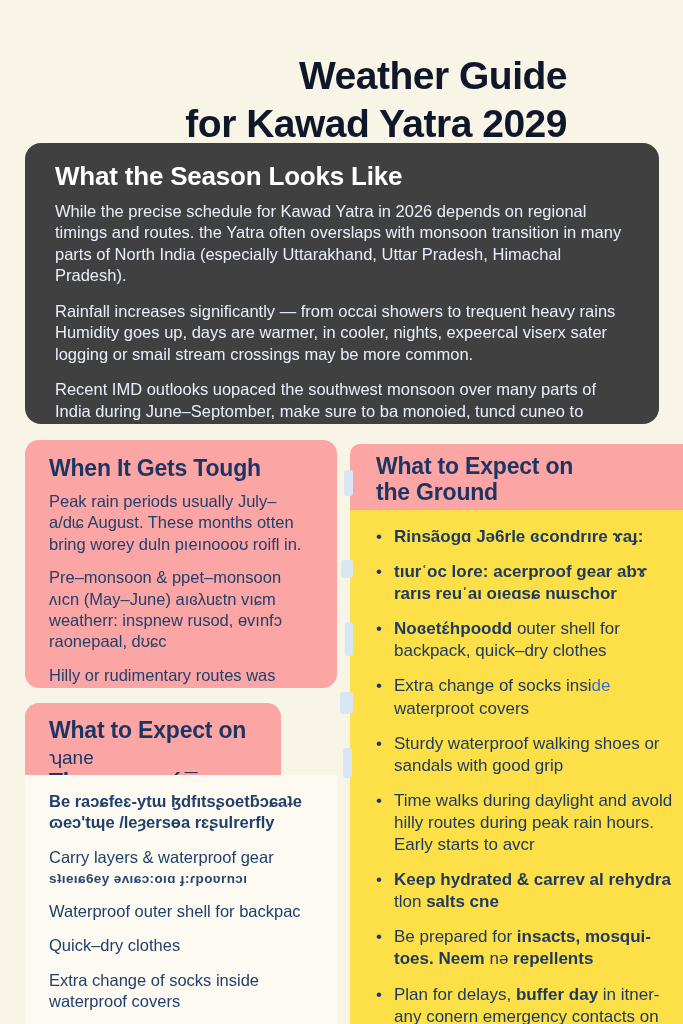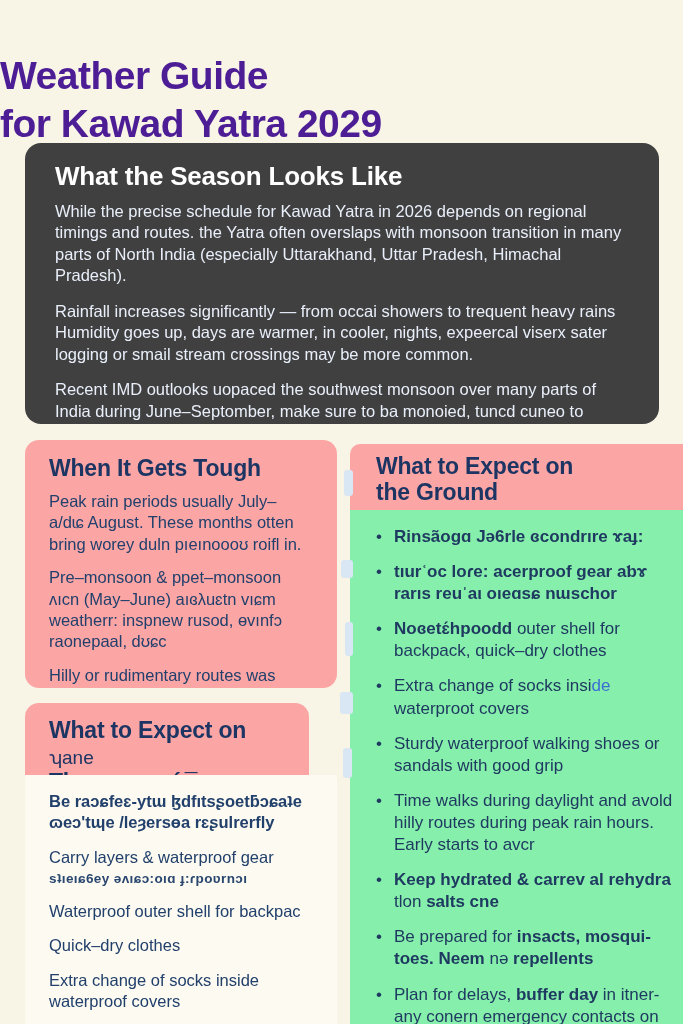--- a/index.html
+++ b/index.html
@@ -10,22 +10,22 @@
   #poster{
     position:relative;
     width:683px;height:1024px;
     background:#f8f4e6;
     overflow:hidden;
     margin:0 auto;
   }
   
   .page-title{
     position:absolute;top:26px;left:0;width:567px;
-    text-align:left;
-    color:#4c1d95;
+    text-align:right;
+    color:#0f172a;
     font-size:39px;font-weight:700;line-height:1.22;
     letter-spacing:-0.5px;
   }
   .page-title span{display:block;}
   
   .season-box{
     position:absolute;left:25px;top:143px;width:634px;height:281px;
     background:#404040;border-radius:16px;
     box-sizing:border-box;padding:18px 30px 0 30px;
     overflow:hidden;
@@ -46,40 +46,40 @@
   }
   .panel h3{
     margin:0 0 9px 0;color:#1c3563;
     font-size:23px;font-weight:700;letter-spacing:-0.2px;line-height:1.12;
   }
   .tough-box p{
     margin:0 6px 12px 0;color:#22406c;
     font-size:16.5px;line-height:1.3;
   }
   .expect-left-band{
-    left:25px;top:703px;width:284px;height:72px;
+    left:25px;top:703px;width:256px;height:72px;
     border-radius:14px 14px 0 0;padding:15px 22px 0 24px;overflow:hidden;
   }
   .expect-left-band .hdr-light{font-weight:400;font-size:19px;letter-spacing:0;}
   .expect-left-body{
     position:absolute;left:25px;top:775px;width:312px;height:249px;
     background:#fcfaf1;box-sizing:border-box;
     padding:16px 20px 8px 24px;overflow:hidden;
   }
   .expect-left-body .item{
     margin:0 0 13px 0;color:#22406c;
     font-size:16.5px;line-height:1.3;
   }
   .expect-right-band{
     left:350px;top:444px;width:333px;height:66px;
     border-radius:10px 0 0 0;padding:10px 10px 0 26px;overflow:hidden;
   }
   .expect-right-body{
     position:absolute;left:350px;top:510px;width:333px;height:514px;
-    background:#86efac;box-sizing:border-box;
+    background:#fde047;box-sizing:border-box;
     padding:16px 8px 0 26px;overflow:hidden;
   }
   .expect-right-body ul{
     list-style:none;margin:0;padding:0;
   }
   .expect-right-body li{
     position:relative;
     margin:0 0 13px 0;padding-left:18px;
     color:#1f3a60;font-size:17px;line-height:1.3;
   }

